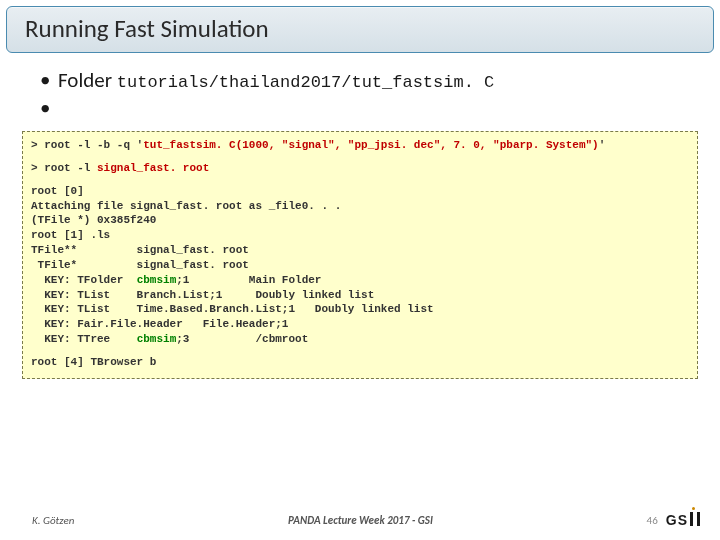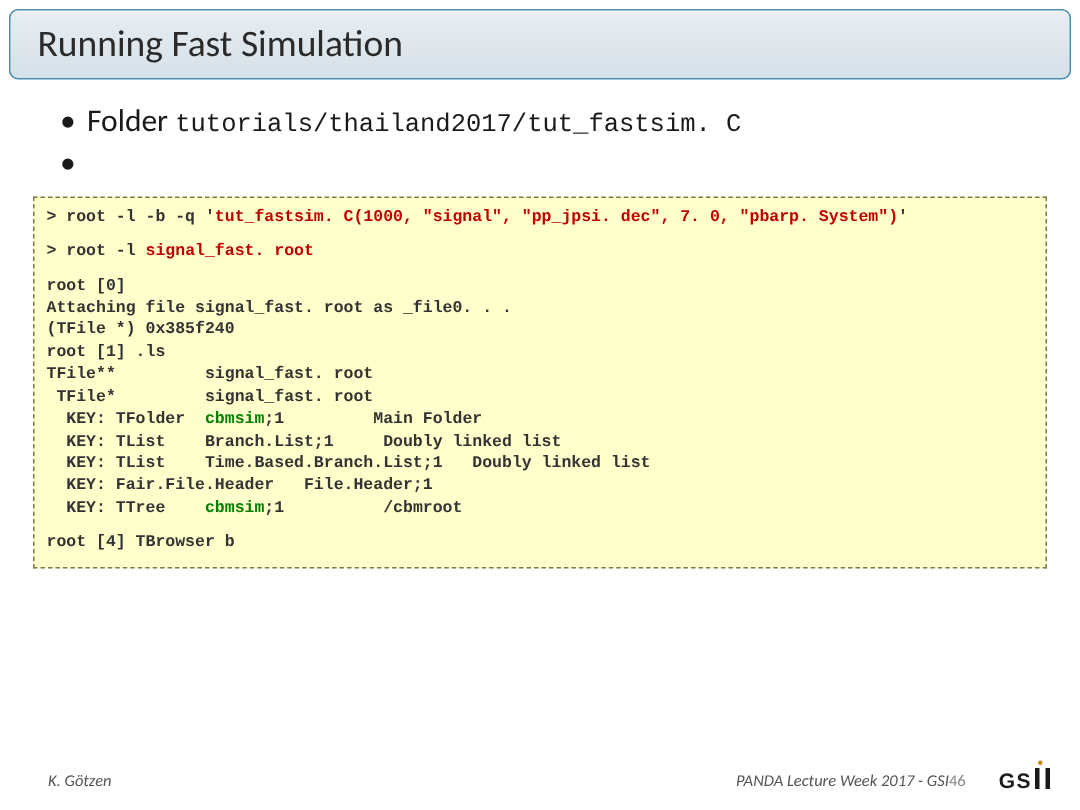--- a/index.html
+++ b/index.html
@@ -40,22 +40,22 @@
   .t-red { color: #c00000; }
   .t-green { color: #008000; }
   .hr-gap { height: 8px; }
   .footer {
     position: absolute; bottom: 12px; left: 0; right: 0;
     display: flex; align-items: center;
     padding: 0 20px 0 32px;
     font-size: 11px; color: #555; font-style: italic;
   }
   .footer .author { flex: 0 0 auto; }
-  .footer .center { flex: 1; text-align: right; }
-  .footer .pnum { flex: 0 0 auto; margin-right: 22px; font-style: normal; color: #888; }
+  .footer .center { flex: 1; text-align: center; font-weight: bold; }
+  .footer .pnum { flex: 0 0 auto; margin-right: 8px; font-style: normal; color: #888; }
   .logo {
     display: inline-flex; align-items: flex-start; gap: 1px;
     font-family: Arial, sans-serif; font-weight: 900;
     font-size: 14px; color: #1a1a1a; font-style: normal;
     letter-spacing: 1px;
   }
   .logo .bar { display:inline-block; width:3px; height:14px; background:#1a1a1a; margin-left:1px; }
   .logo .dot { display:inline-block; width:3px; height:3px; background:#cc8800; border-radius:50%; position:relative; top:-5px; margin-left:-2px;}
 </style>
 </head>
@@ -84,21 +84,21 @@
 <div class="hr-gap"></div><span>root [0]
 Attaching file signal_fast. root as _file0. . .
 (TFile *) 0x385f240
 root [1] .ls
 TFile**         signal_fast. root
  TFile*         signal_fast. root
   KEY: TFolder  </span><span class="t-green">cbmsim</span><span>;1         Main Folder
   KEY: TList    Branch.List;1     Doubly linked list
   KEY: TList    Time.Based.Branch.List;1   Doubly linked list
   KEY: Fair.File.Header   File.Header;1
-  KEY: TTree    </span><span class="t-green">cbmsim</span><span>;1          /cbmroot</span>
+  KEY: TTree    </span><span class="t-green">cbmsim</span><span>;3          /cbmroot</span>
 <div class="hr-gap"></div><span>root [4] TBrowser b</span></div>
 
 <div class="footer">
   <span class="author">K. Götzen</span>
   <span class="center">PANDA Lecture Week 2017 - GSI</span>
   <span class="pnum">46</span>
   <span class="logo">
     <span>GS</span>
       <span class="bar"></span>
       <span class="dot"></span>

